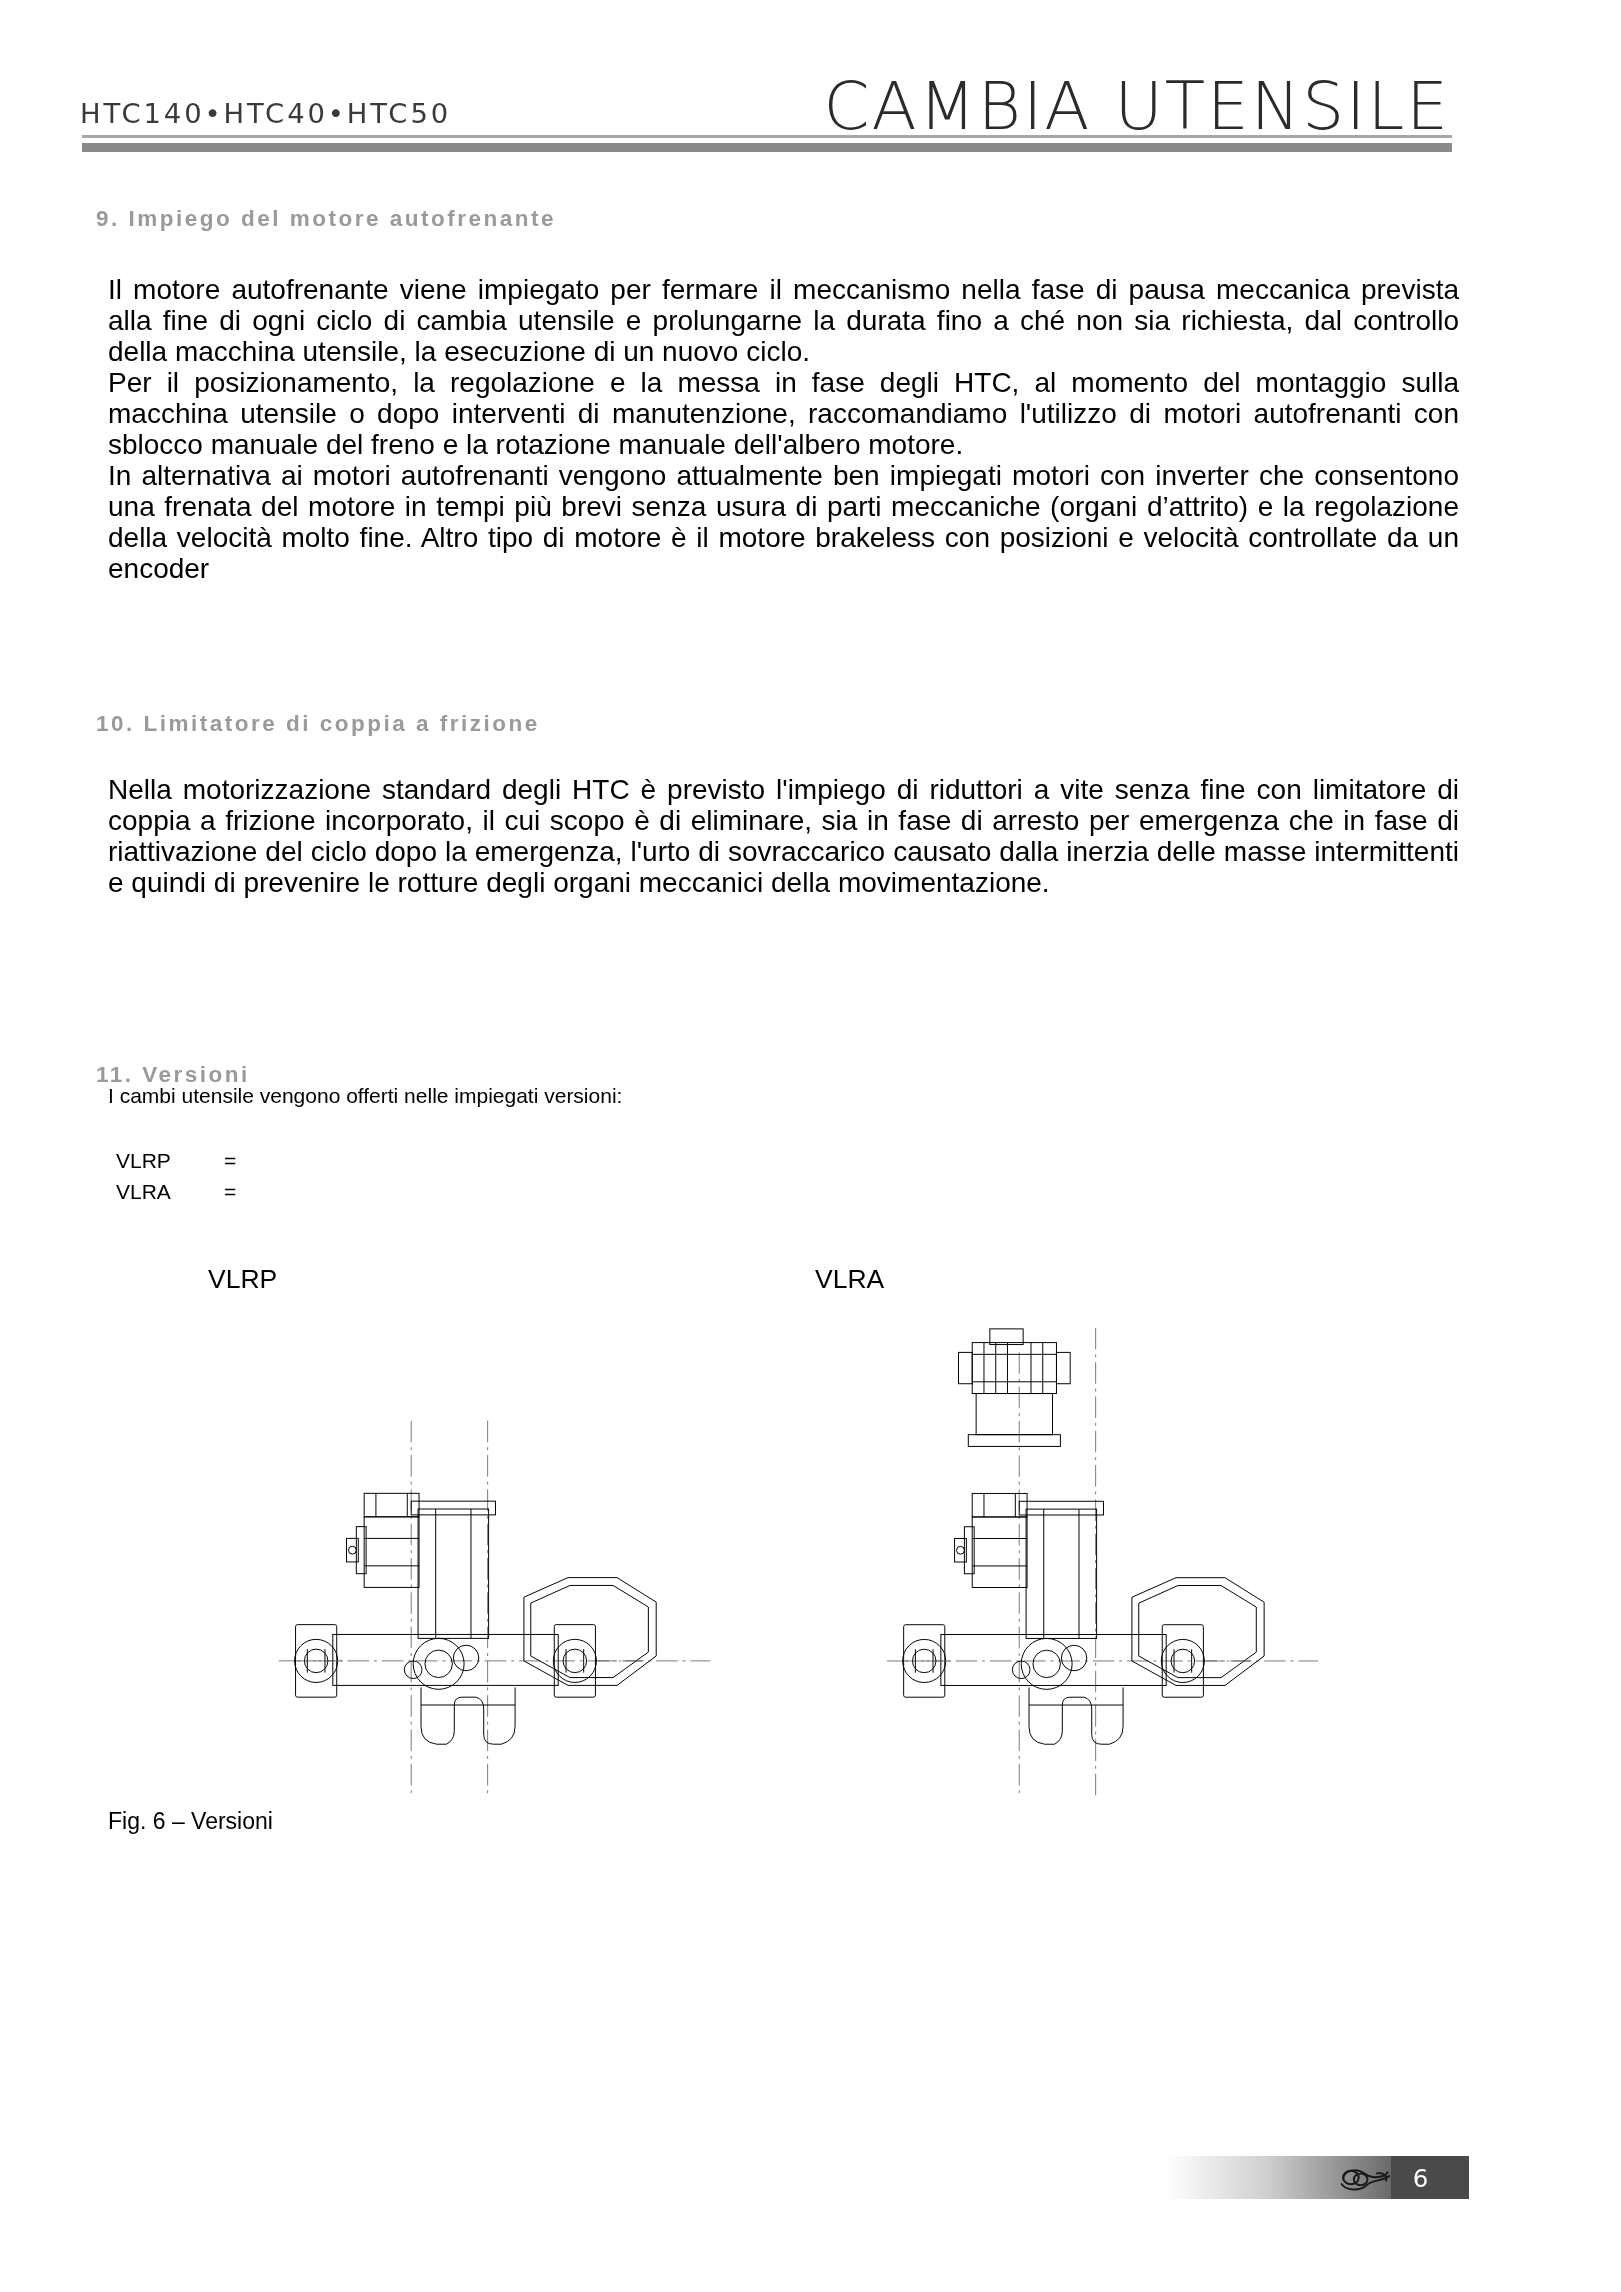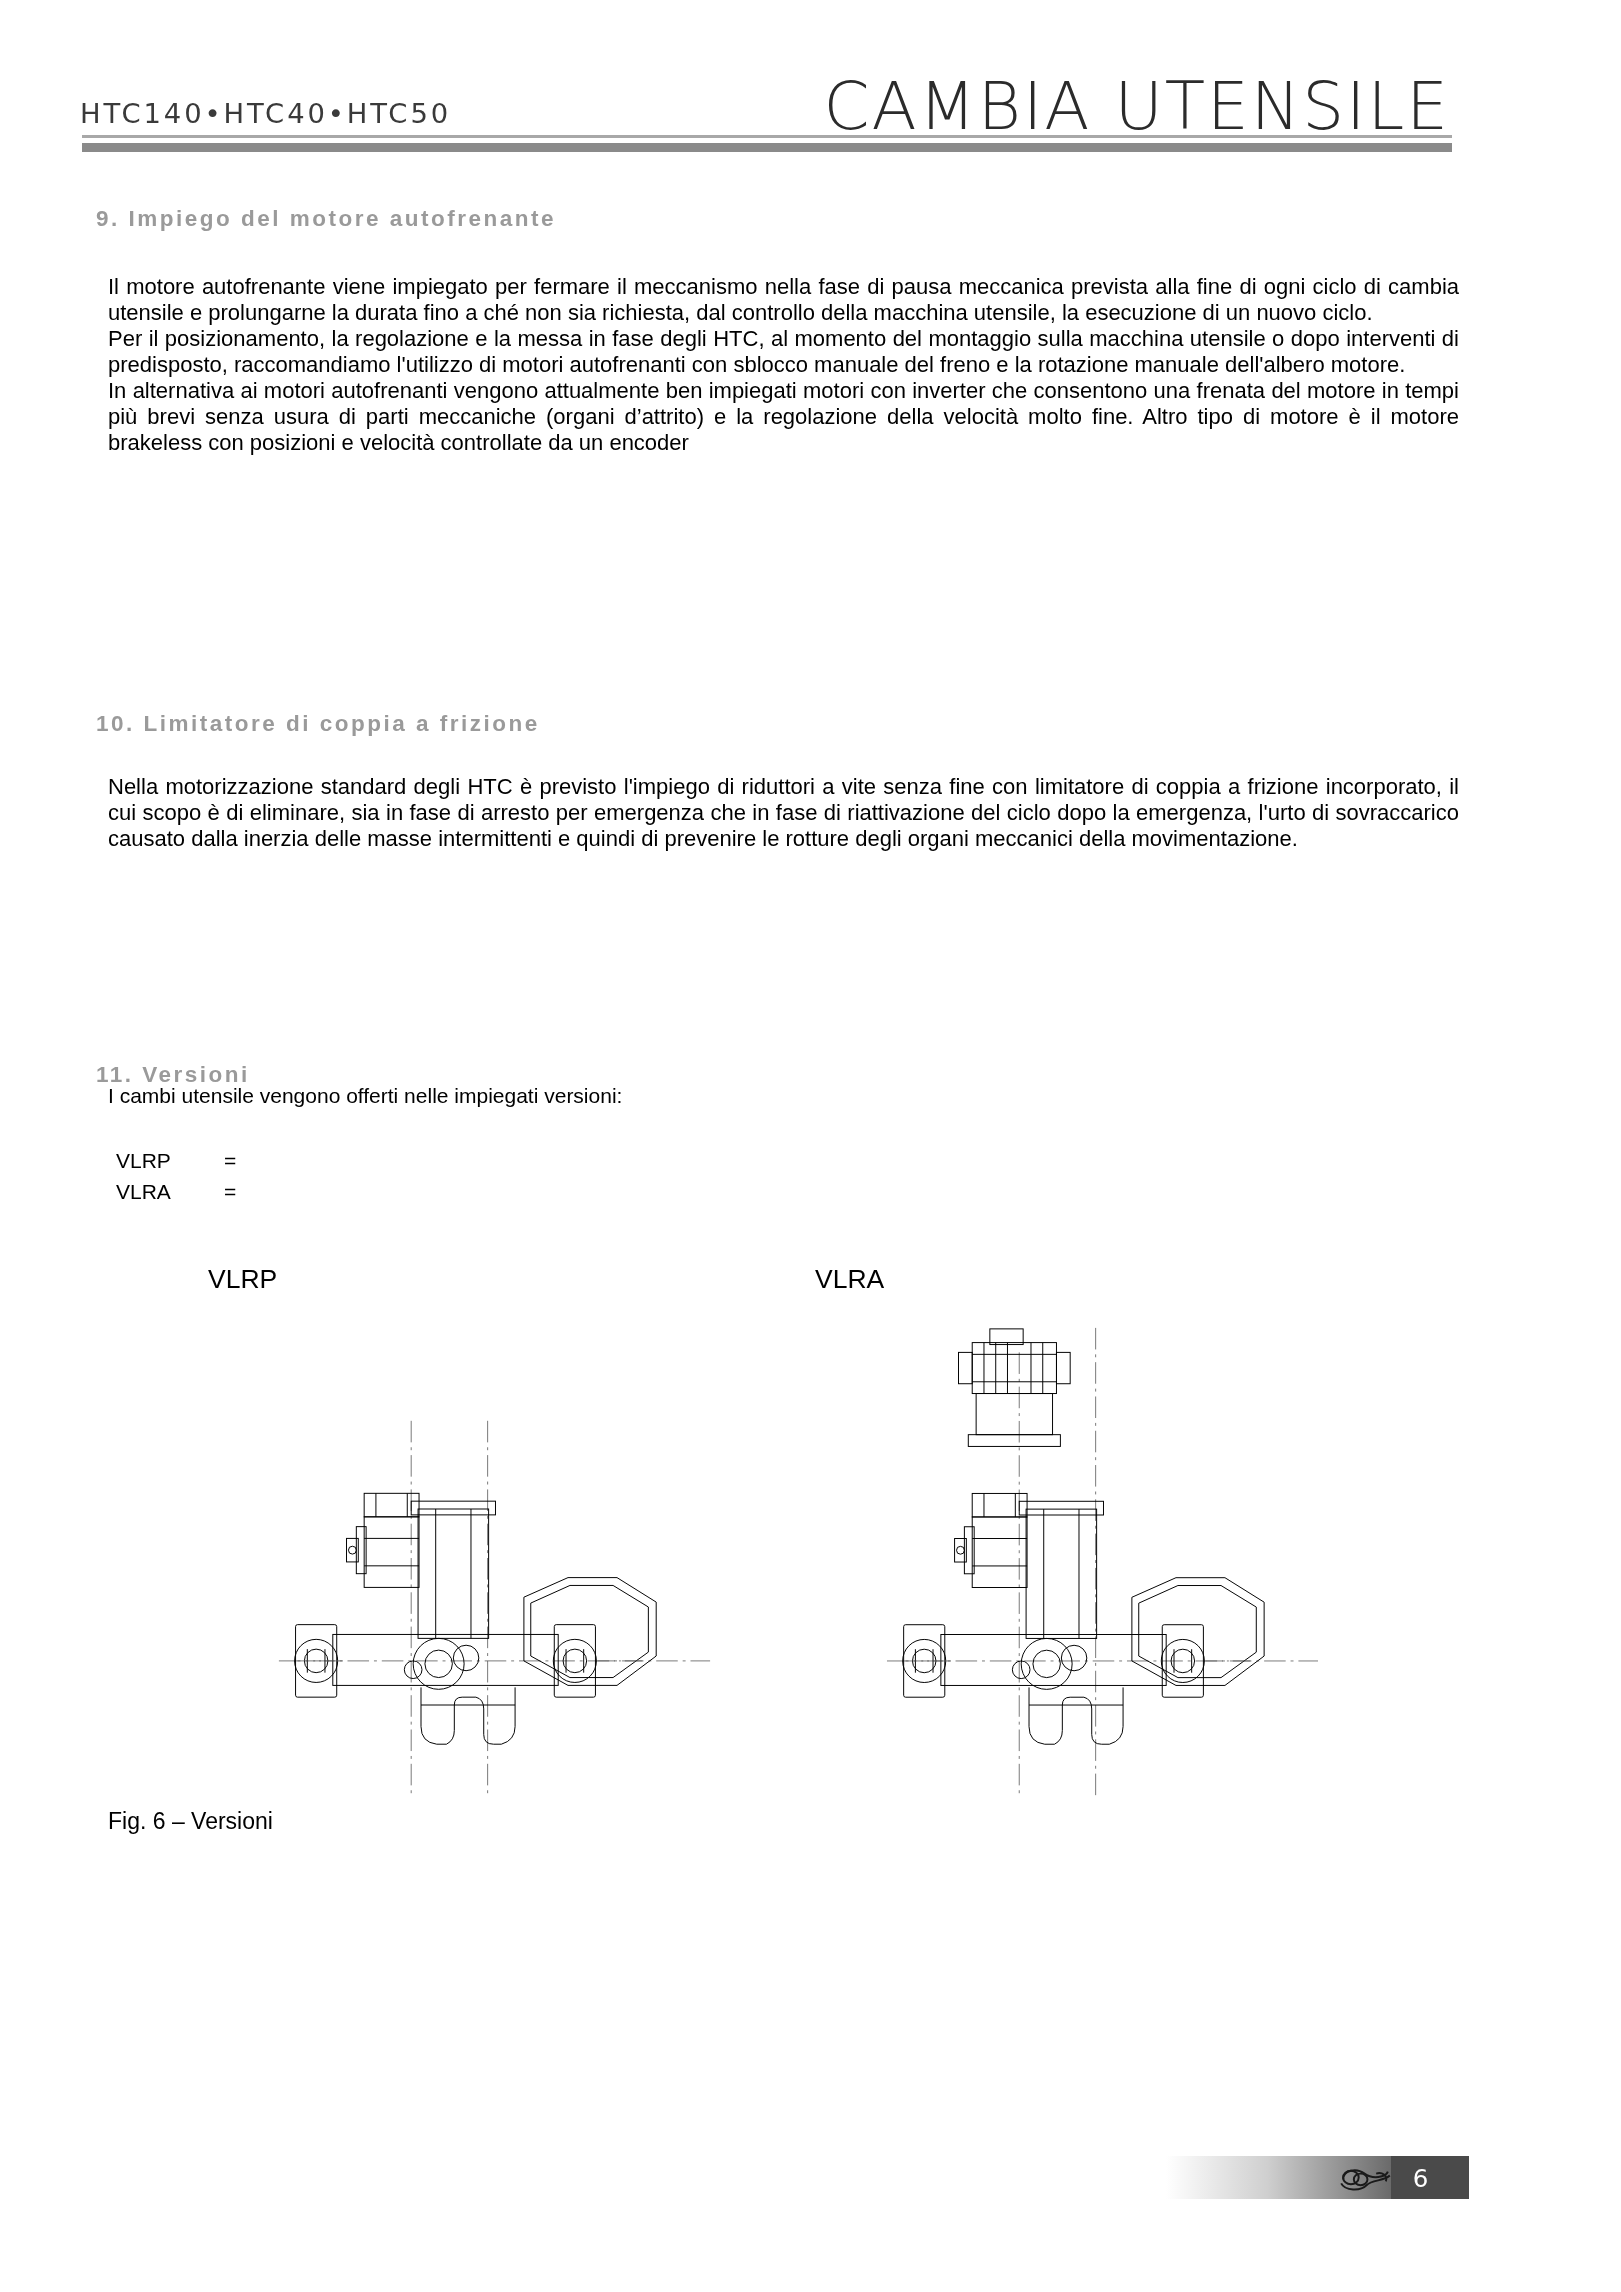--- a/index.html
+++ b/index.html
@@ -67,22 +67,22 @@
     font-family: Liberation Sans, sans-serif;
     font-size: 22.5px;
     letter-spacing: 2.5px;
     color: #9a9a9a;
     font-weight: 700;
   }
 
   
   .para {
     position: absolute;
-    font-size: 22px;
-    line-height: 26px;
+    font-size: 28px;
+    line-height: 31px;
     text-align: justify;
     color: #000;
   }
   .para p { margin: 0; }
 
   
   .plain {
     position: absolute;
     font-size: 21px;
     line-height: 31px;
@@ -156,21 +156,21 @@
   <div class="header-left">HTC140•HTC40•HTC50</div>
   <div class="header-right">CAMBIA UTENSILE</div>
   <div class="header-rule-top"></div>
   <div class="header-rule-bottom"></div>
 </div>
 
 <div class="section-title" style="left:96px; top:206px;">9. Impiego del motore autofrenante</div>
 
 <div class="para" style="left:108px; top:274px; width:1351px;">
   <p>Il motore autofrenante viene impiegato per fermare il meccanismo nella fase di pausa meccanica prevista alla fine di ogni ciclo di cambia utensile e prolungarne la durata fino a ché non sia richiesta, dal controllo della macchina utensile, la esecuzione di un nuovo ciclo.</p>
-  <p>Per il posizionamento, la regolazione e la messa in fase degli HTC, al momento del montaggio sulla macchina utensile o dopo interventi di predisposto, raccomandiamo l'utilizzo di motori autofrenanti con sblocco manuale del freno e la rotazione manuale dell'albero motore.</p>
+  <p>Per il posizionamento, la regolazione e la messa in fase degli HTC, al momento del montaggio sulla macchina utensile o dopo interventi di manutenzione, raccomandiamo l'utilizzo di motori autofrenanti con sblocco manuale del freno e la rotazione manuale dell'albero motore.</p>
   <p>In alternativa ai motori autofrenanti vengono attualmente ben impiegati motori con inverter che consentono una frenata del motore in tempi più brevi senza usura di parti meccaniche (organi d’attrito) e la regolazione della velocità molto fine. Altro tipo di motore è il motore brakeless con posizioni e velocità controllate da un encoder</p>
 </div>
 
 <div class="section-title" style="left:96px; top:711px;">10. Limitatore di coppia a frizione</div>
 
 <div class="para" style="left:108px; top:774px; width:1351px;">
   <p>Nella motorizzazione standard degli HTC è previsto l'impiego di riduttori a vite senza fine con limitatore di coppia a frizione incorporato, il cui scopo è di eliminare, sia in fase di arresto per emergenza che in fase di riattivazione del ciclo dopo la emergenza, l'urto di sovraccarico causato dalla inerzia delle masse intermittenti e quindi di prevenire le rotture degli organi meccanici della movimentazione.</p>
 </div>
 
 <div class="section-title" style="left:96px; top:1044px;margin-top:18px;">11. Versioni</div>

